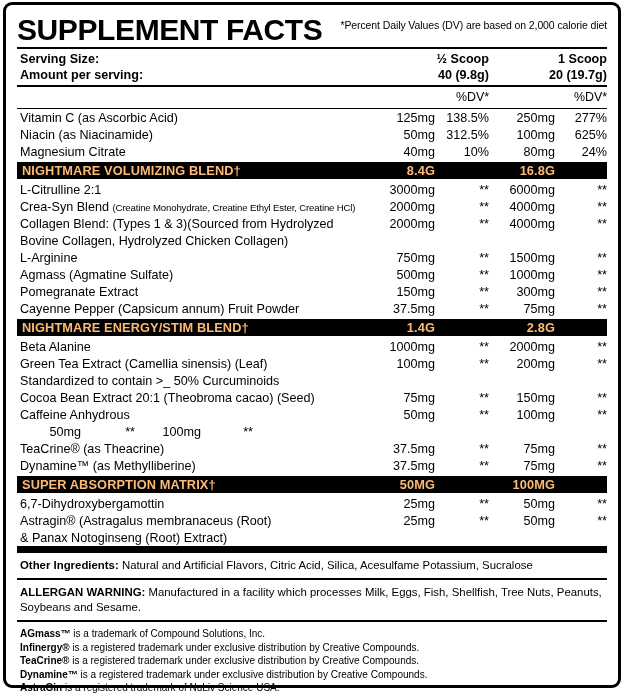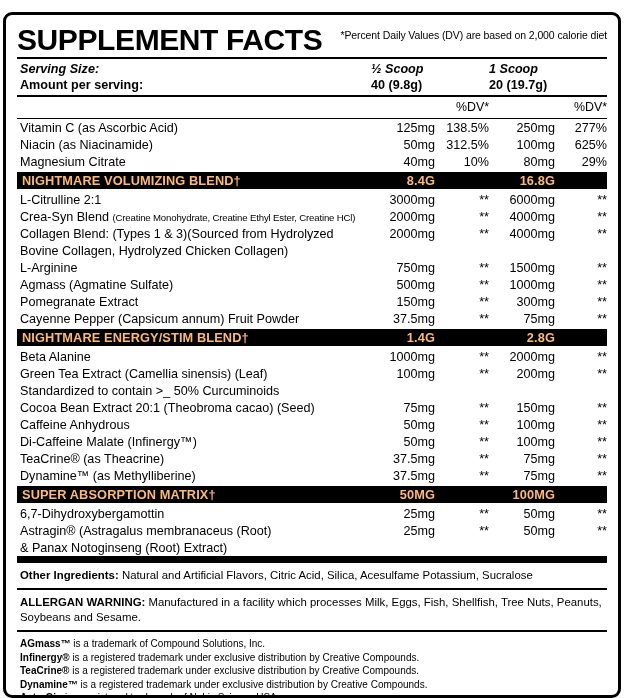--- a/index.html
+++ b/index.html
@@ -3,21 +3,21 @@
 <meta charset="utf-8">
 <style>
   html,body{margin:0;padding:0;background:#ffffff;}
   body{
     width:630px;height:698px;overflow:hidden;
     font-family:"Liberation Sans", sans-serif;
     color:#000;
     -webkit-font-smoothing:antialiased;
   }
   .label-frame{
-    position:absolute;left:3px;top:12px;
+    position:absolute;left:3px;top:2px;
     width:618px;height:686px;
     border:3px solid #000;
     border-radius:9px;
     box-sizing:border-box;
     background:#fff;
     padding:0 11px;
   }
   .inner{position:relative;width:100%;height:100%;}
 
   
@@ -45,21 +45,21 @@
   }
   .nm{flex:1 1 auto;overflow:hidden;padding-left:3px;}
   .c1{width:64px;text-align:right;}
   .c2{width:54px;text-align:right;}
   .c3{width:66px;text-align:right;}
   .c4{width:52px;text-align:right;}
 
   
   .serv{font-size:13px;font-weight:700;line-height:16px;padding:3px 0 2px;}
   .serv .nm{font-weight:700;}
-  .servcol{width:118px;text-align:left;}
+  .servcol{width:118px;text-align:right;}
   .dvrow{font-size:12.4px;line-height:15px;padding:3px 0 3px;}
 
   
   .nut{padding-top:1.5px;}
   .sub{font-size:9.6px;letter-spacing:-0.15px;}
 
   
   .blend{
     background:#000;color:#fdba74;
     display:flex;align-items:center;
@@ -87,21 +87,21 @@
     <div class="hdr">
       <div class="title">SUPPLEMENT FACTS</div>
       <div class="disclaimer">
         <div>*Percent Daily Values (DV) are based on 2,000 calorie diet</div>
       </div>
     </div>
 
     <div class="rule r1"></div>
 
     <div class="serv">
-      <div class="row" style="font-weight:700;font-style:italic;">
+      <div class="row" style="font-weight:700;">
         <div class="nm">Serving Size:</div>
         <div class="servcol">½ Scoop</div>
         <div class="servcol">1 Scoop</div>
       </div>
       <div class="row" style="font-weight:700;">
         <div class="nm">Amount per serving:</div>
         <div class="servcol">40 (9.8g)</div>
         <div class="servcol">20 (19.7g)</div>
       </div>
     </div>
@@ -131,21 +131,21 @@
           <div class="c1">50mg</div>
           <div class="c2">312.5%</div>
           <div class="c3">100mg</div>
           <div class="c4">625%</div>
         </div>
         <div class="row nut">
           <div class="nm">Magnesium Citrate</div>
           <div class="c1">40mg</div>
           <div class="c2">10%</div>
           <div class="c3">80mg</div>
-          <div class="c4">29%</div>
+          <div class="c4">24%</div>
         </div>
       </div>
 
     <div id="blend-sections">
         <div class="blend">
           <div class="nm">NIGHTMARE VOLUMIZING BLEND†</div>
           <div class="c1">8.4G</div>
           <div class="c2"></div>
           <div class="c3">16.8G</div>
           <div class="c4"></div>
@@ -242,21 +242,20 @@
           <div class="c4">**</div>
         </div>
         <div class="row nut">
           <div class="nm">Caffeine Anhydrous</div>
           <div class="c1">50mg</div>
           <div class="c2">**</div>
           <div class="c3">100mg</div>
           <div class="c4">**</div>
         </div>
         <div class="row nut">
-          <div class="nm">Di-Caffeine Malate (Infinergy™)</div>
           <div class="c1">50mg</div>
           <div class="c2">**</div>
           <div class="c3">100mg</div>
           <div class="c4">**</div>
         </div>
         <div class="row nut">
           <div class="nm">TeaCrine® (as Theacrine)</div>
           <div class="c1">37.5mg</div>
           <div class="c2">**</div>
           <div class="c3">75mg</div>

